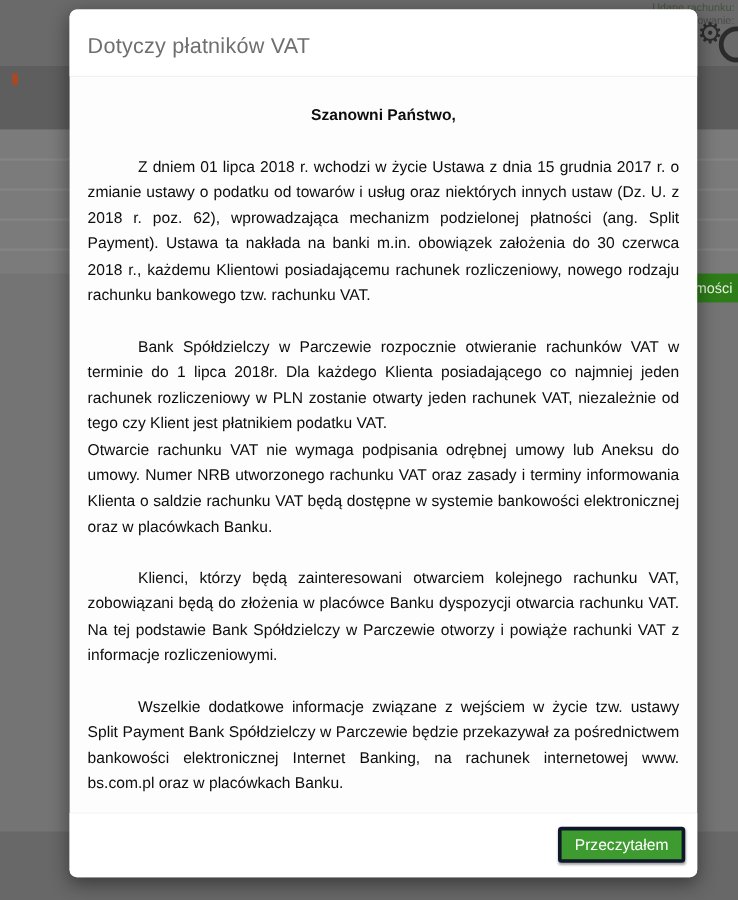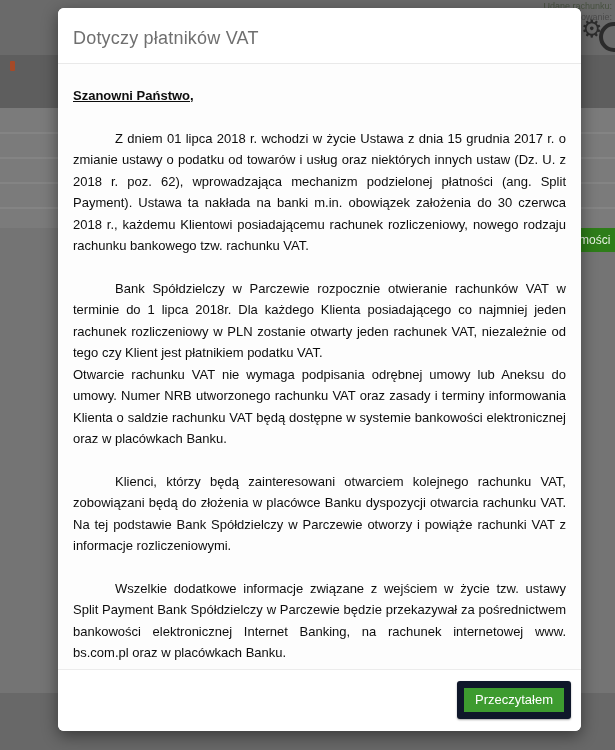--- a/index.html
+++ b/index.html
@@ -28,30 +28,30 @@
     background:#fdfdfd;border-radius:6px;
     box-shadow:0 5px 16px rgba(0,0,0,.45);
     display:flex;flex-direction:column;box-sizing:border-box;margin-left:40px;
   }
   .modal-header{padding:20px 15px 14px 15px;border-bottom:1px solid #e9e9e9;border-radius:6px 6px 0 0;background:#fff;}
   .modal-title{font-size:18px;color:#6f6f6f;letter-spacing:.2px;}
   .modal-body{
     flex:1;padding:21px 15px 0 15px;overflow:hidden;
     font-size:13px;line-height:21.5px;color:#0d0d0d;text-align:justify;
   }
-  .greeting{font-weight:bold;margin:0;text-align:left;text-decoration:underline;}
+  .greeting{font-weight:bold;margin:0;text-align:center;}
   .para{margin:0;}
   .para.gap{margin-top:21px;}
   .para.indent{text-indent:42px;}
   .modal-footer{
     border-top:1px solid #ececec;padding:11px 10px 12px 15px;text-align:right;
     border-radius:0 0 6px 6px;background:#fff;
   }
   .confirm-btn{
-    display:inline-block;background:#3d9b2f;border:7px solid #0f172a;border-radius:3px;
+    display:inline-block;background:#3d9b2f;border:3px solid #0f172a;border-radius:3px;
     color:#ffffff;font-size:13px;font-family:"Liberation Sans","DejaVu Sans",sans-serif;
     padding:4px 11px 5px 11px;cursor:pointer;box-shadow:0 1px 2px rgba(0,0,0,.35);
   }
 </style>
 </head>
 <body>
 
 <div class="bg">
   <div class="bg-topbar">
     <div class="bg-status1">Udane rachunku:</div>

